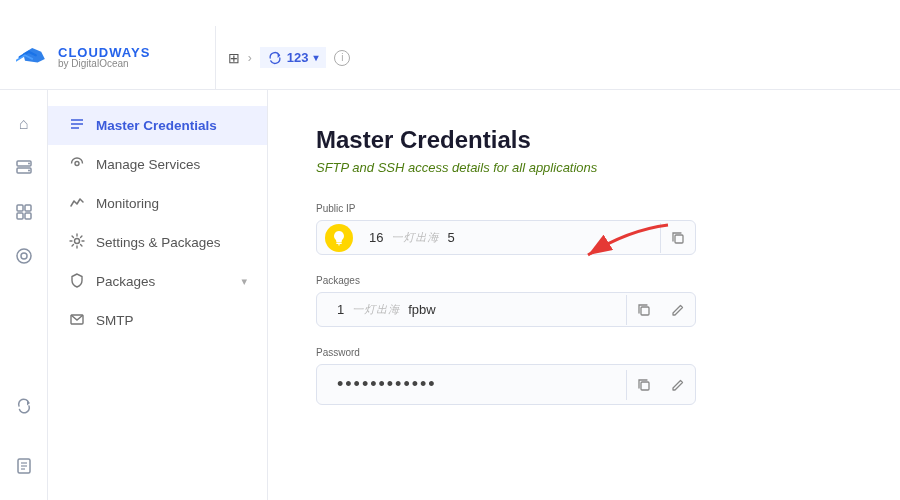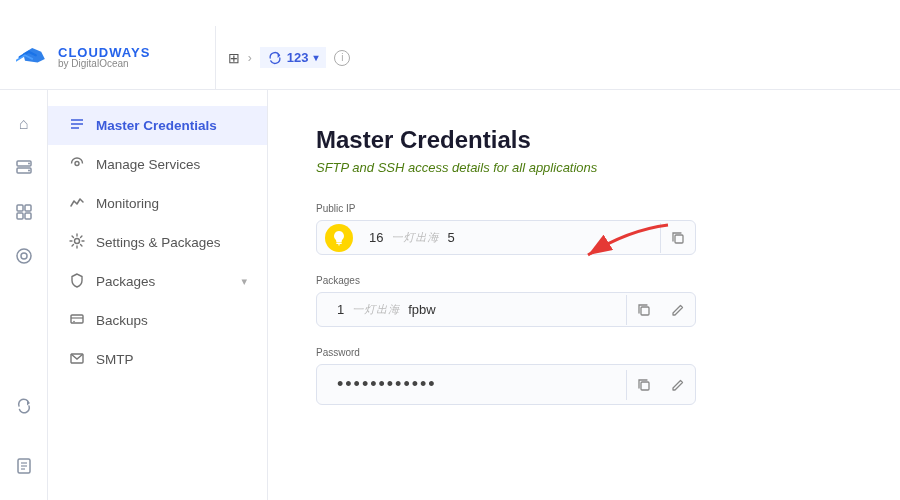--- a/index.html
+++ b/index.html
@@ -399,30 +399,20 @@
       <span class="item-icon">
         <svg width="16" height="16" viewBox="0 0 16 16">
             <path d="M8 2L3 4.5v4C3 11.5 5.5 14 8 15c2.5-1 5-3.5 5-6.5v-4Z" fill="none" stroke="#777" stroke-width="1.4"></path>
           </svg>
       </span>
       <span>Packages</span>
       <span class="chevron">▾</span>
     </div>
 
 
-    <div class="sub-sidebar-item">
-      <span class="item-icon">
-        <svg width="16" height="16" viewBox="0 0 16 16">
-            <rect x="2" y="4" width="12" height="8" rx="1" fill="none" stroke="#777" stroke-width="1.4"></rect>
-            <line x1="2" y1="7" x2="14" y2="7" stroke="#777" stroke-width="1.2"></line>
-            <circle cx="5" cy="10.5" r="0.8" fill="#777"></circle>
-          </svg>
-      </span>
-      <span>Backups</span>
-    </div>
 
     <div class="sub-sidebar-item">
       <span class="item-icon">
         <svg width="16" height="16" viewBox="0 0 16 16">
             <rect x="2" y="4" width="12" height="9" rx="1" fill="none" stroke="#777" stroke-width="1.4"></rect>
             <polyline points="2,4 8,9 14,4" fill="none" stroke="#777" stroke-width="1.4"></polyline>
           </svg>
       </span>
       <span>SMTP</span>
     </div>

